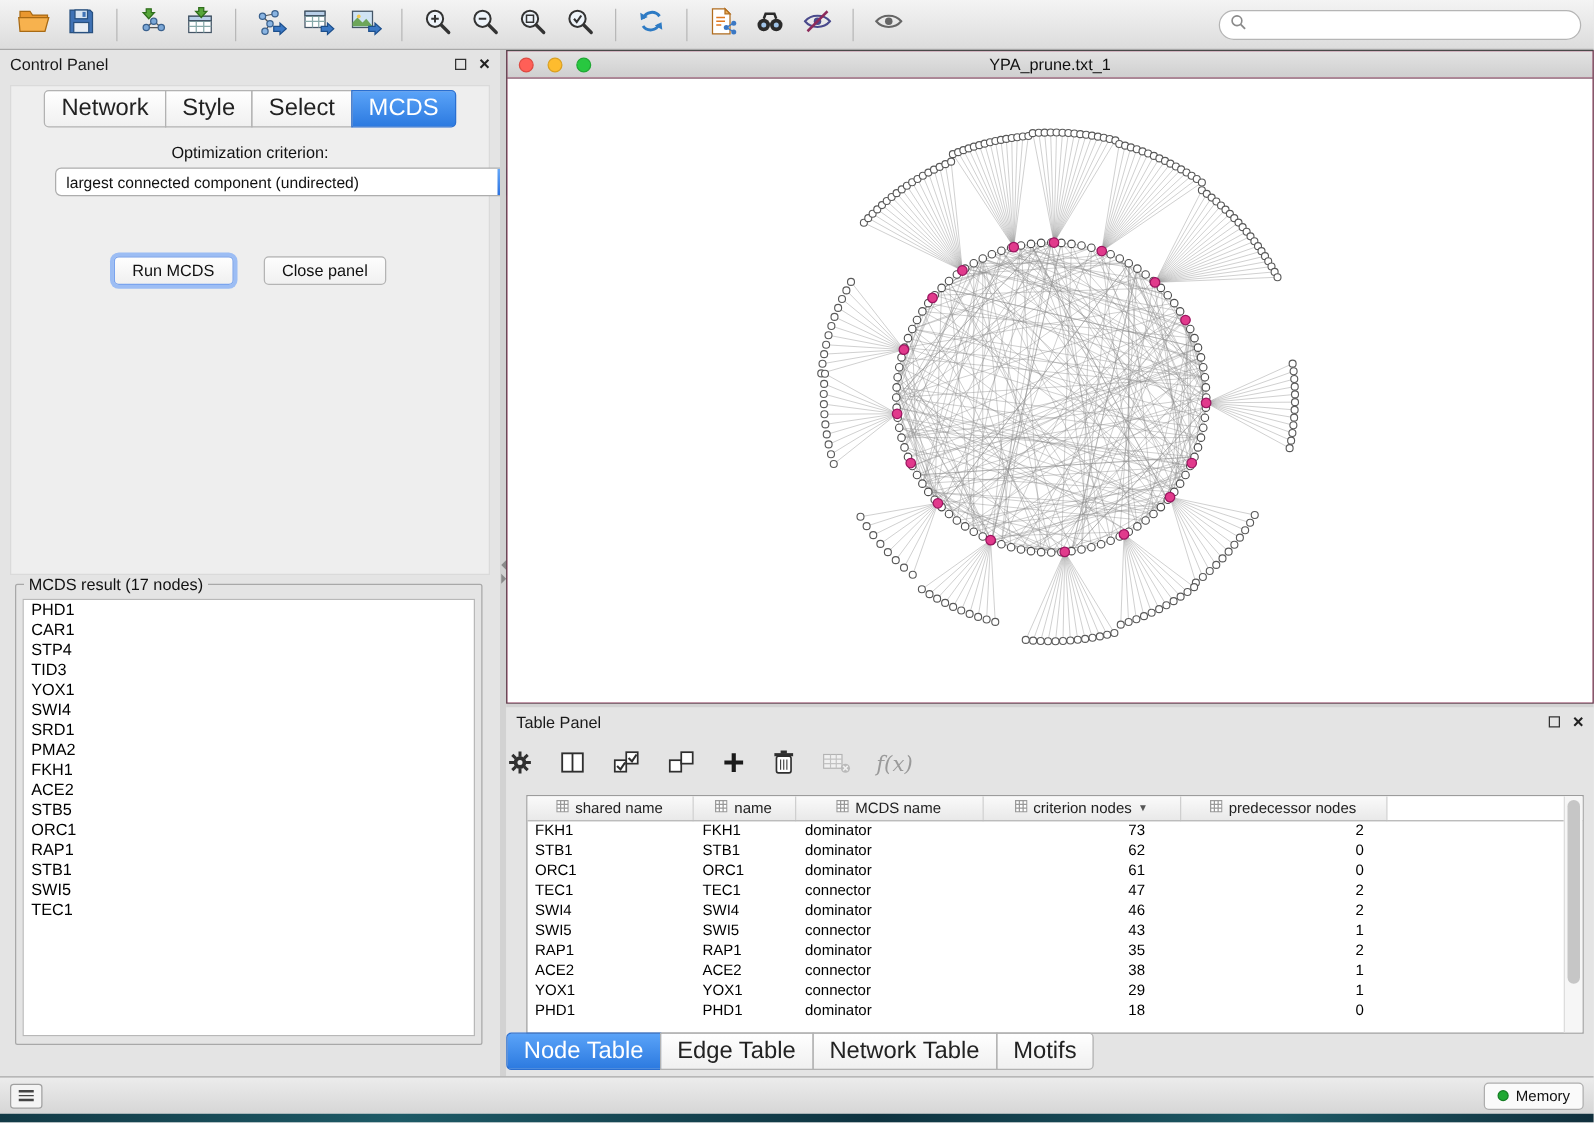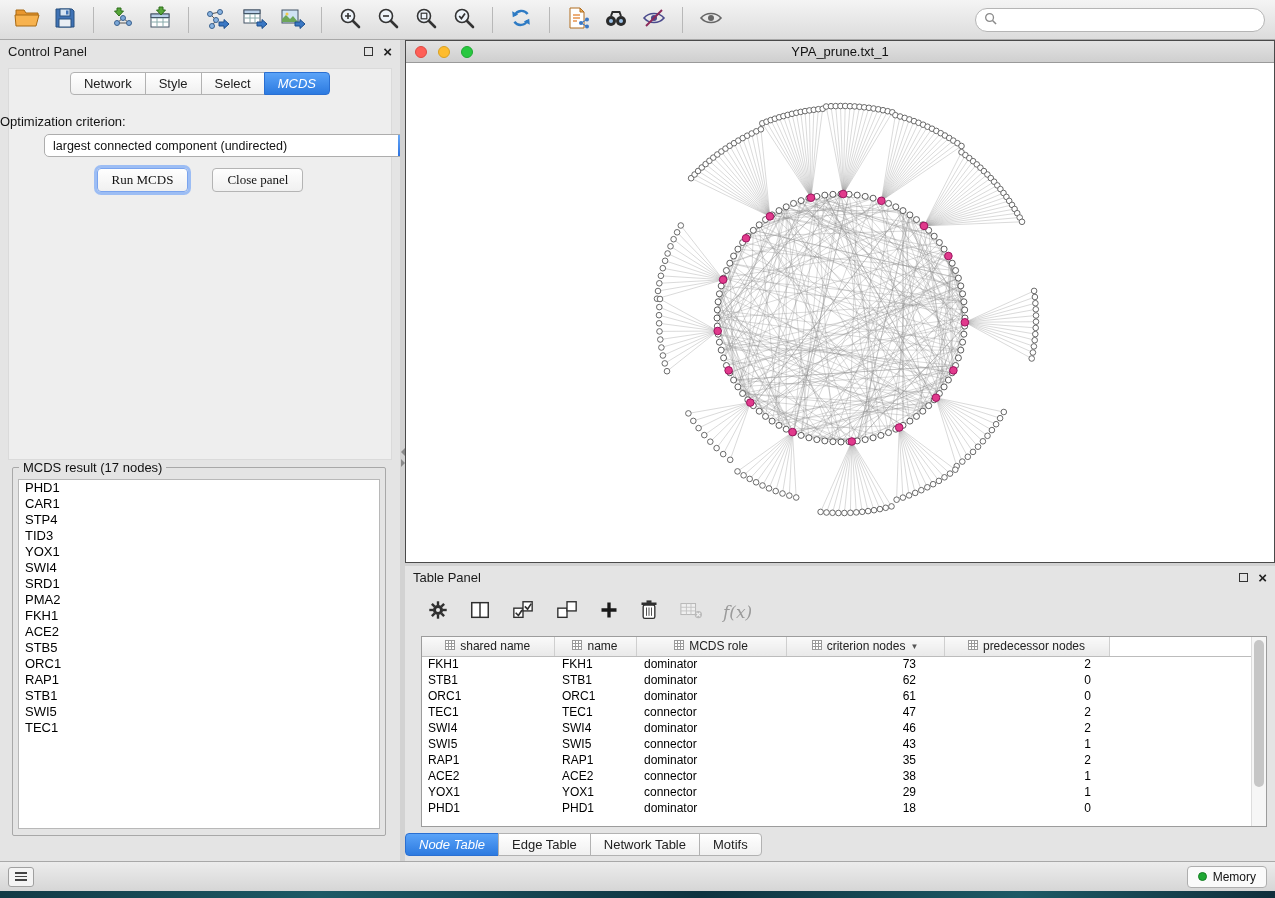--- a/index.html
+++ b/index.html
@@ -17,37 +17,37 @@
   .search-wrap input { border:none; outline:none; flex:1; font-size:12px; background:transparent; }
 
   
   #control-panel { position:absolute; left:0; top:40px; width:400px; height:821px; background:#e4e4e4; }
   .panel-titlebar { height:22px; display:flex; align-items:center; padding:0 8px; font-size:13px; color:#1a1a1a; }
   .win-icons { margin-left:auto; display:flex; align-items:center; gap:10px; }
   .float-btn { width:9px; height:9px; border:1.5px solid #333; display:inline-block; }
   .close-btn { font-size:15px; font-weight:bold; color:#222; line-height:1; cursor:default; }
   .cp-box { position:absolute; left:8px; right:8px; top:28px; height:392px; background:#eeeeee; border:1px solid #dadada; }
   .tabbar { position:absolute; left:0; right:0; top:32px; display:flex; justify-content:center; }
-  .seg-btn { font-size:13px; padding:3px 13px; background:linear-gradient(#ffffff,#f0f0f0);
+  .seg-btn { font-size:19px; padding:3px 13px; background:linear-gradient(#ffffff,#f0f0f0);
     border:1px solid #b2b2b2; margin-left:-1px; color:#222; }
   .seg-btn:first-child { border-radius:4px 0 0 4px; margin-left:0; }
   .seg-btn:last-child { border-radius:0 4px 4px 0; }
-  .seg-btn.active { background:linear-gradient(#5aa3f8,#2c7ae0); color:#fff; border-color:#2a6fd1;font-style:italic; }
-  .opt-label { position:absolute; left:0; right:0; top:74px; font-size:13px; color:#111; }
+  .seg-btn.active { background:linear-gradient(#5aa3f8,#2c7ae0); color:#fff; border-color:#2a6fd1; }
+  .opt-label { position:absolute; left:0; right:0; top:74px; text-align:center; font-size:13px; color:#111; }
   .dropdown { position:absolute; left:44px; top:94px; width:374px; height:23px; background:#fff;
     border:1px solid #adadad; border-radius:5px; display:flex; align-items:center; overflow:hidden; }
   .dd-value { flex:1; font-size:12.5px; padding:0 8px; color:#111; white-space:nowrap; }
   .dd-cap { width:19px; height:100%; background:linear-gradient(#66a8f8,#2c72e0); display:flex;
     flex-direction:column; align-items:center; justify-content:center; gap:2px; border-radius:0 4px 4px 0; }
   .dd-cap i { width:0; height:0; border-left:3.5px solid transparent; border-right:3.5px solid transparent; display:block; }
   .dd-cap .up { border-bottom:4px solid #fff; }
   .dd-cap .dn { border-top:4px solid #fff; }
   .btn-row { position:absolute; left:0; right:0; top:128px; display:flex; justify-content:center; gap:24px; }
-  .mac-btn { font-size:13px; font-family:Liberation Serif, serif; padding:3px 14px; border:1px solid #b4b4b4;
-    border-radius:4px; background:linear-gradient(#fefefe,#f0f0f0); color:#111; }
+  .mac-btn { font-size:13px; font-family:Liberation Sans, sans-serif; padding:3px 14px; border:1px solid #b4b4b4;
+    border-radius:4px; background:linear-gradient(#fefefe,#f0f0f0); color:#111;margin-top:37px; }
   .mac-btn.focused { box-shadow:0 0 0 3px rgba(90,150,250,0.55); border-color:#7aa4ee; }
   .mcds-fieldset { position:absolute; left:12px; right:14px; top:420px; height:376px;
     border:1px solid #a8a8a8; border-radius:2px; }
   .mcds-fieldset legend { font-size:13px; color:#111; margin-left:6px; padding:0 4px; }
   .result-box { position:absolute; left:5px; right:5px; top:4px; bottom:6px; background:#fff;
     border:1px solid #b8b8b8; overflow:hidden; }
   .result-item { font-size:13px; line-height:16px; padding-left:6px; color:#000; }
 
   
   #v-split { position:absolute; left:400px; top:40px; width:5px; height:821px; background:#d2d2d2; }
@@ -65,21 +65,21 @@
   .traffic { position:absolute; left:9px; top:5px; display:flex; gap:11px; }
   .traffic span { width:12px; height:12px; border-radius:50%; display:inline-block; }
   .tl-red { background:#ff5f57; border:1px solid #dd4a42; }
   .tl-yellow { background:#febc2e; border:1px solid #d9a022; }
   .tl-green { background:#28c840; border:1px solid #1fa833; }
   #graph-svg { display:block; width:868px; height:499px; background:#fff; }
 
   
   #table-panel { position:absolute; left:405px; top:566px; width:870px; height:295px; background:#e4e4e4; }
   .tp-toolbar { position:absolute; left:0; right:0; top:22px; height:48px; display:flex; align-items:center;
-    padding-left:22px; gap:20px; }
+    gap:20px; }
   .tp-icon { display:flex; align-items:center; justify-content:center; }
   .fx-label { font-family:"DejaVu Serif", serif; font-style:italic; font-size:17px; color:#9a9a9a; }
   .table-wrap { position:absolute; left:16px; right:8px; top:70px; bottom:34px; background:#fff;
     border:1px solid #9c9c9c; overflow:hidden; }
   table.data { border-collapse:collapse; table-layout:fixed; width:100%;padding-left:12px; }
   table.data col.c0{width:132px} table.data col.c1{width:82px} table.data col.c2{width:150px}
   table.data col.c3{width:158px} table.data col.c4{width:165px}
   table.data th { height:19px; background:linear-gradient(#fafafa,#e9e9e9); border-right:1px solid #cfcfcf;
     border-bottom:1px solid #bcbcbc; font-weight:normal; font-size:12px; color:#222; }
   table.data th.filler { background:#fff; border-right:none; }
@@ -1272,21 +1272,21 @@
                   </svg></span>
                 <span>name</span>
               </span>
             </th>
           <th>
               <span class="th-inner">
                 <span><svg width="10" height="10" viewBox="0 0 10 10">
                     <rect x="0.5" y="0.5" width="9" height="9" fill="#fff" stroke="#999"></rect>
                     <path d="M0.5 3.5h9M0.5 6.5h9M3.5 0.5v9M6.5 0.5v9" stroke="#999"></path>
                   </svg></span>
-                <span>MCDS role</span>
+                <span>MCDS name</span>
               </span>
             </th>
           <th>
               <span class="th-inner">
                 <span><svg width="10" height="10" viewBox="0 0 10 10">
                     <rect x="0.5" y="0.5" width="9" height="9" fill="#fff" stroke="#999"></rect>
                     <path d="M0.5 3.5h9M0.5 6.5h9M3.5 0.5v9M6.5 0.5v9" stroke="#999"></path>
                   </svg></span>
                 <span>criterion nodes</span>
                 <span class="sort-caret">▼</span>

